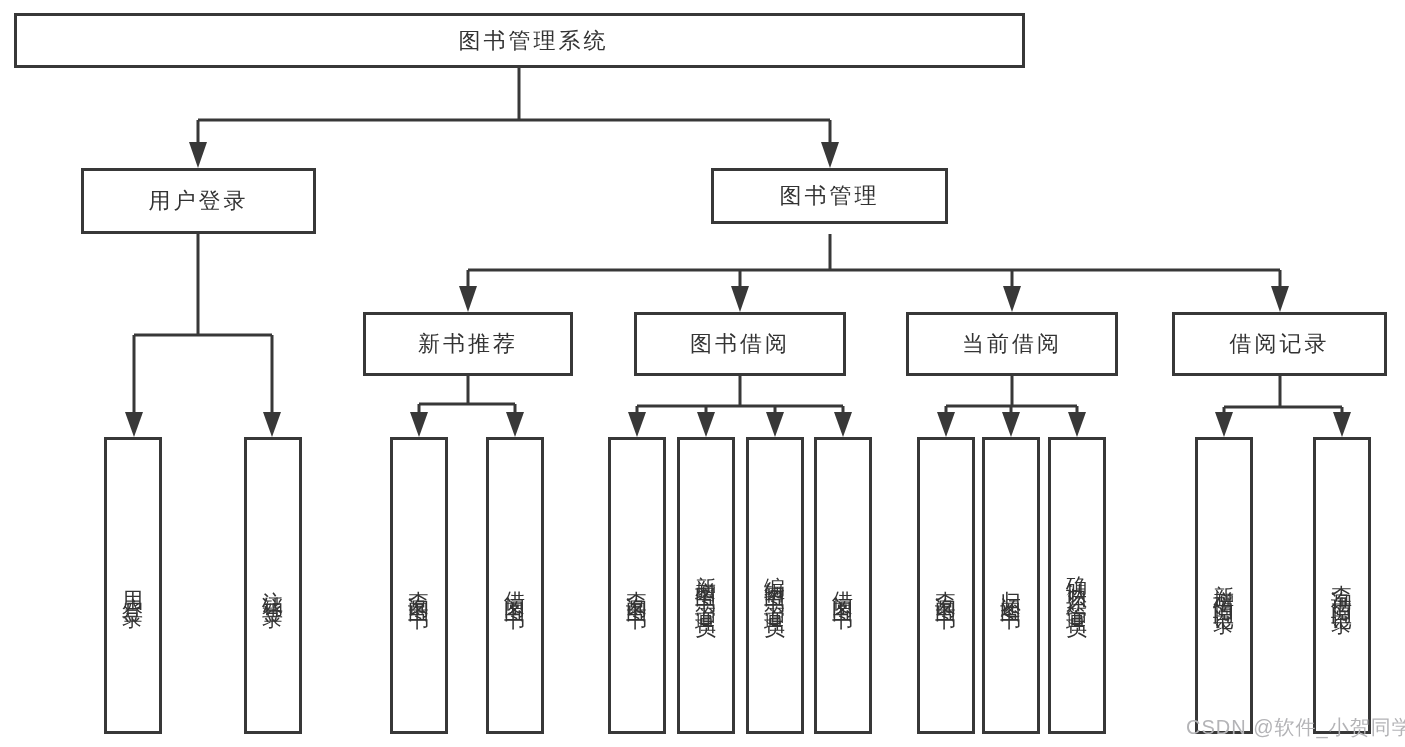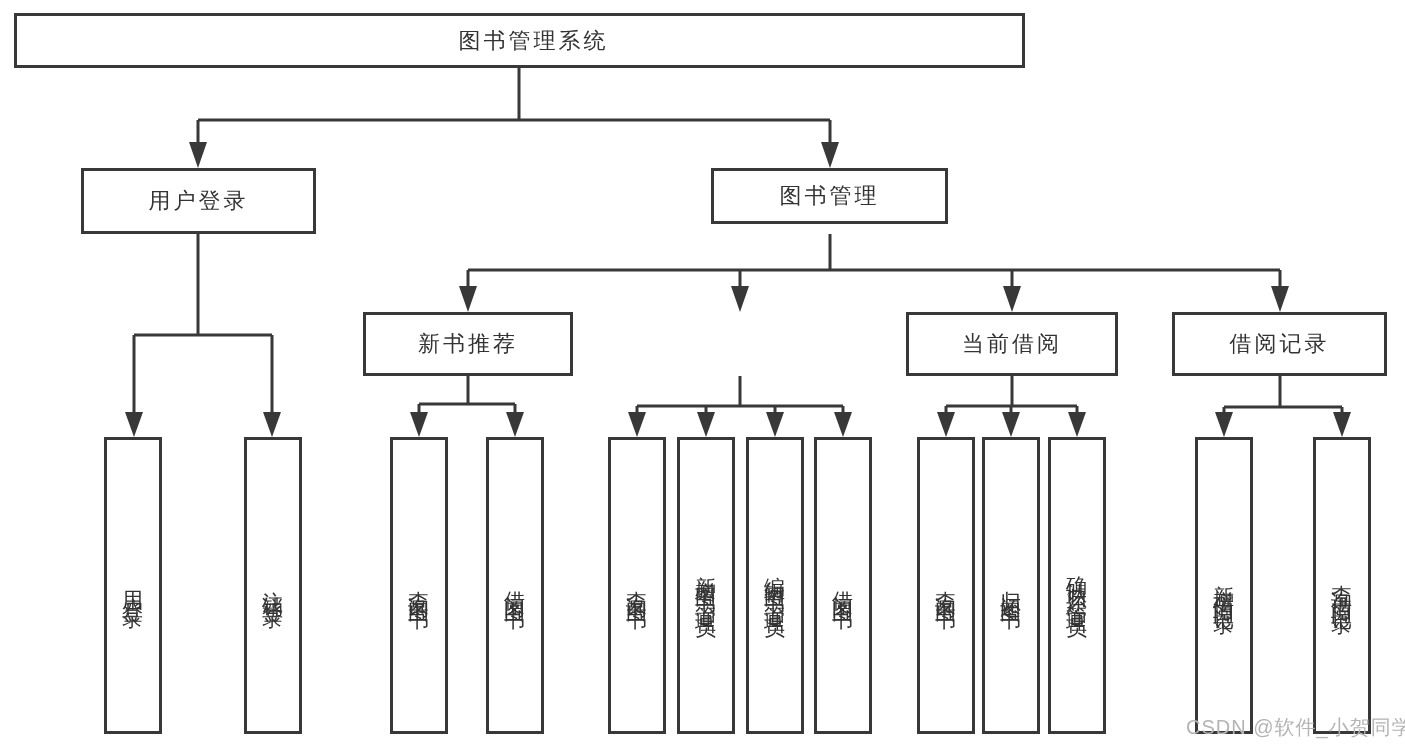--- a/index.html
+++ b/index.html
@@ -107,20 +107,23 @@
   <div class="node" style="left:81px; top:168px; width:235px; height:66px;">
     <span>用户登录</span>
   </div>
   <div class="node" style="left:711px; top:168px; width:237px; height:56px;">
     <span>图书管理</span>
   </div>
 
   <div class="node" style="left:363px; top:312px; width:210px; height:64px;font-family:Liberation Mono, monospace;">
     <span>新书推荐</span>
   </div>
+  <div class="node" style="left:634px; top:312px; width:212px; height:64px;">
+    <span>图书借阅</span>
+  </div>
   <div class="node" style="left:1172px; top:312px; width:215px; height:64px;">
     <span>借阅记录</span>
   </div>
   <div class="node" style="left:906px; top:312px; width:212px; height:64px;">
     <span>当前借阅</span>
   </div>
 
   <div class="node leaf" style="left:104px;">
     <span>用户登录</span>
   </div>

